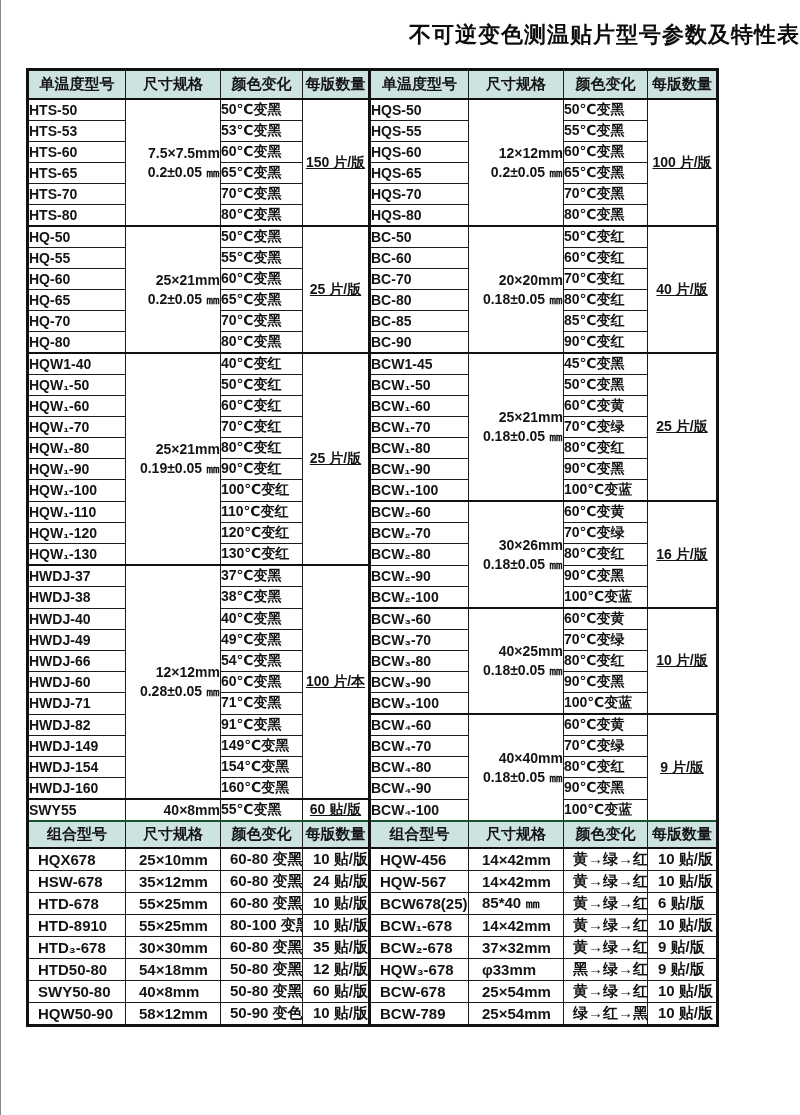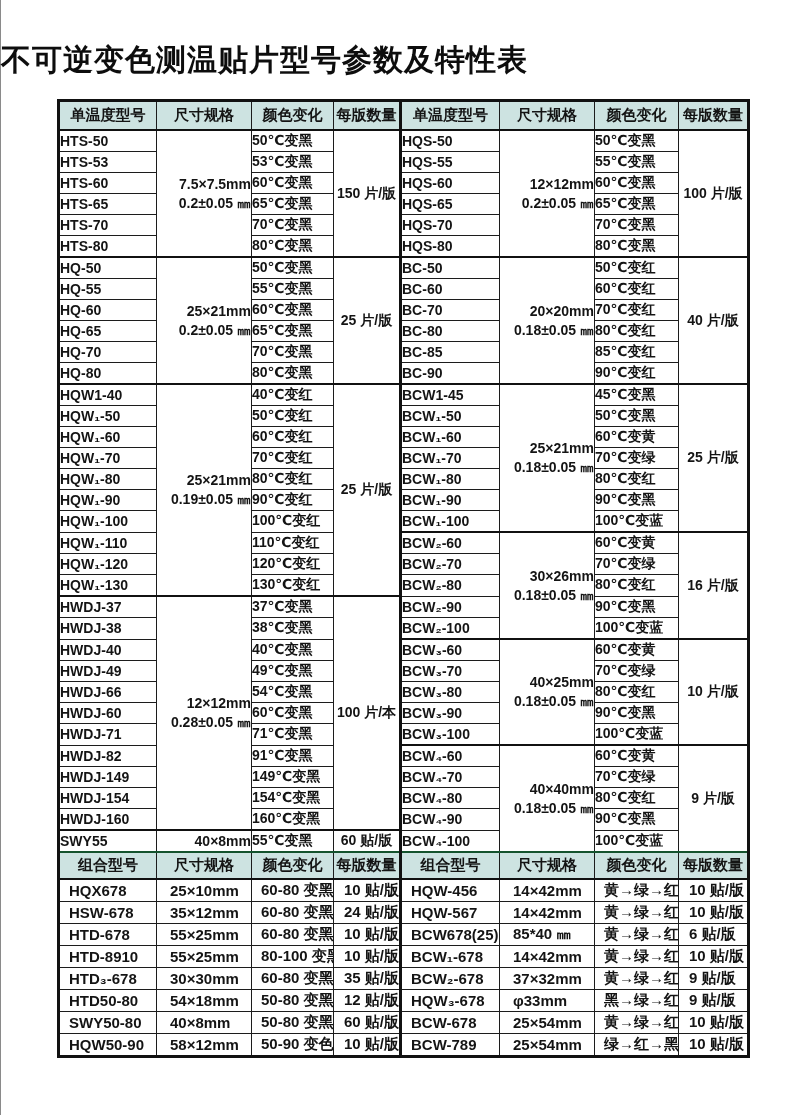--- a/index.html
+++ b/index.html
@@ -7,45 +7,45 @@
     width:800px; height:1115px; position:relative;
     font-family:"Liberation Sans","DejaVu Sans",sans-serif;
     color:#141414;
   }
   .page {
     width:800px; height:1115px; box-sizing:border-box;
     border-left:1px solid #8a8a8a;
     background:#ffffff;
   }
   .title {
-    margin:0; padding-top:40px; padding-bottom:18px;
-    text-align:left; font-size:30px; font-weight:bold;
+    margin:0; padding-top:20px; padding-bottom:18px;
+    text-align:right; font-size:22px; font-weight:bold;
     letter-spacing:1px; color:#0d0d0d;
   }
   table.spec {
-    margin-left:56px; width:690px;
+    margin-left:25px; width:690px;
     table-layout:fixed; border-collapse:collapse;
     border:3px solid #111;
     padding-left:42px;
   }
   table.spec th, table.spec td {
     border:1px solid #1c1c1c;
     font-weight:bold; color:#141414;
     overflow:hidden; white-space:nowrap;
     padding:0;
   }
   table.spec th {
     height:27px; font-size:15px;
     background:#cde3e1; text-align:center;
   }
   table.spec td { height:20px; font-size:14px; background:#fff; }
   td.model { text-align:left; padding-left:9px; font-size:15px; }
   td.size  { text-align:right; line-height:1.35; font-size:14px; }
   td.color { text-align:left; padding-left:7px; }
-  td.qty   { text-align:center; font-size:14px; }
+  td.qty   { text-align:center; font-size:14px;text-decoration:underline; }
   .gs { border-top:2px solid #111 !important; }
   .dv { border-left:3px solid #111 !important; }
   tr.combo-h th { border-top:2px solid #14532d; border-bottom:2px solid #111; height:25px; }
   tr.combo-r td { height:21px; font-size:15px; }
   tr.combo-r td.c0 { text-align:left; padding-left:9px; }
   tr.combo-r td.c1 { text-align:left; padding-left:13px; }
   tr.combo-r td.c2 { text-align:left; padding-left:9px; }
   tr.combo-r td.c3 { text-align:left; padding-left:10px; }
   .note {
     margin:26px 0 0 42px;

